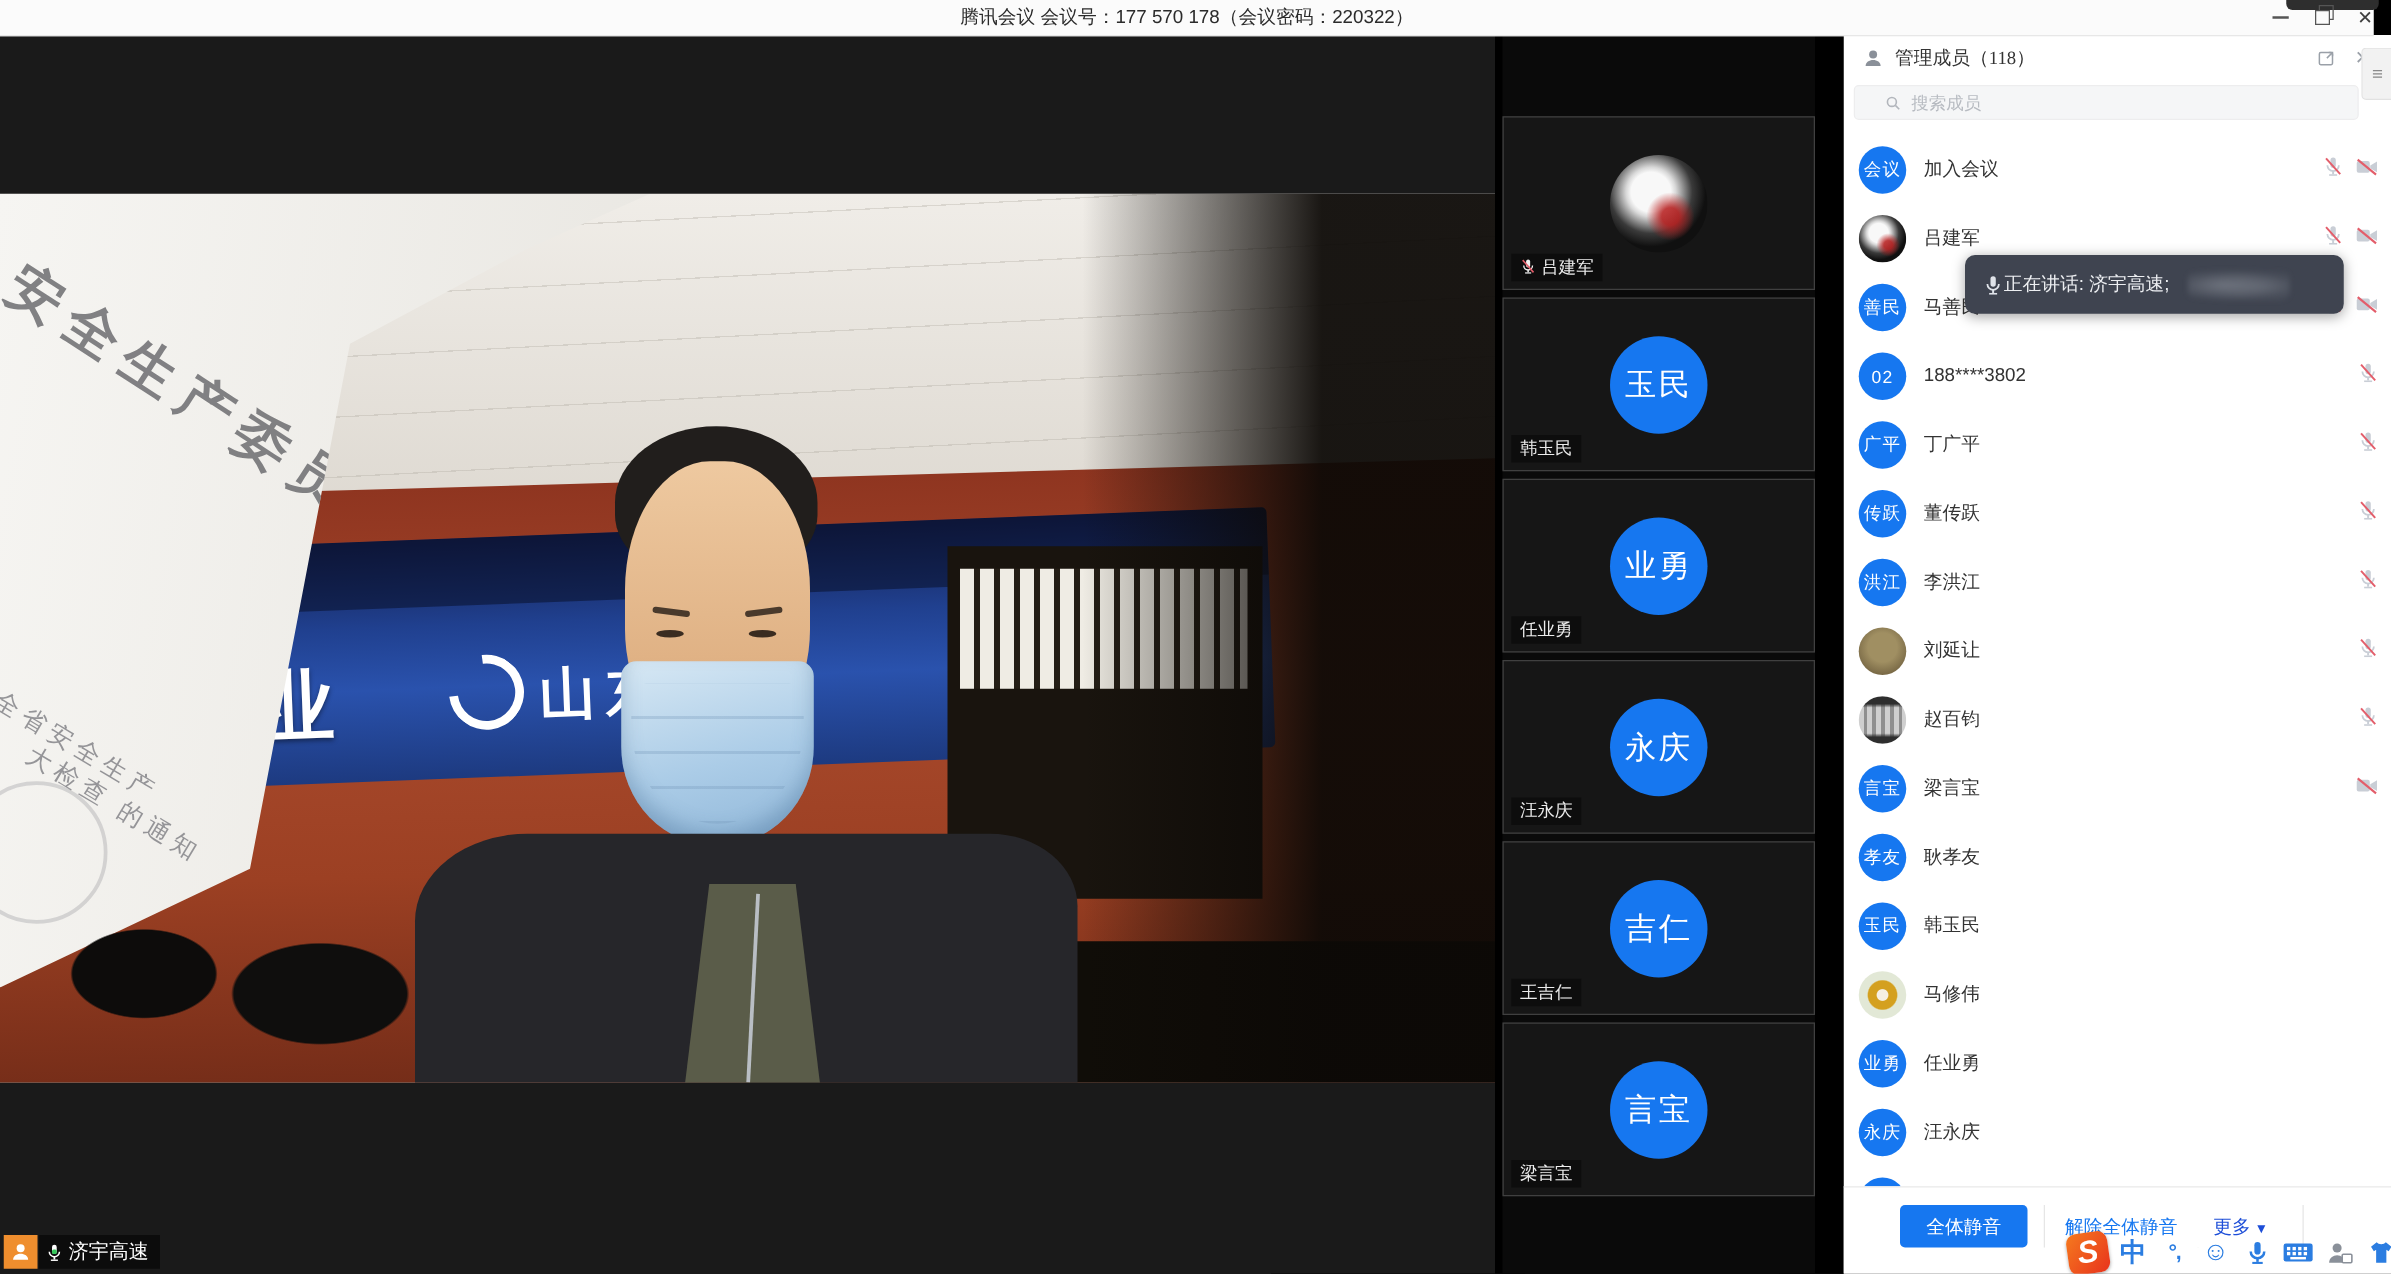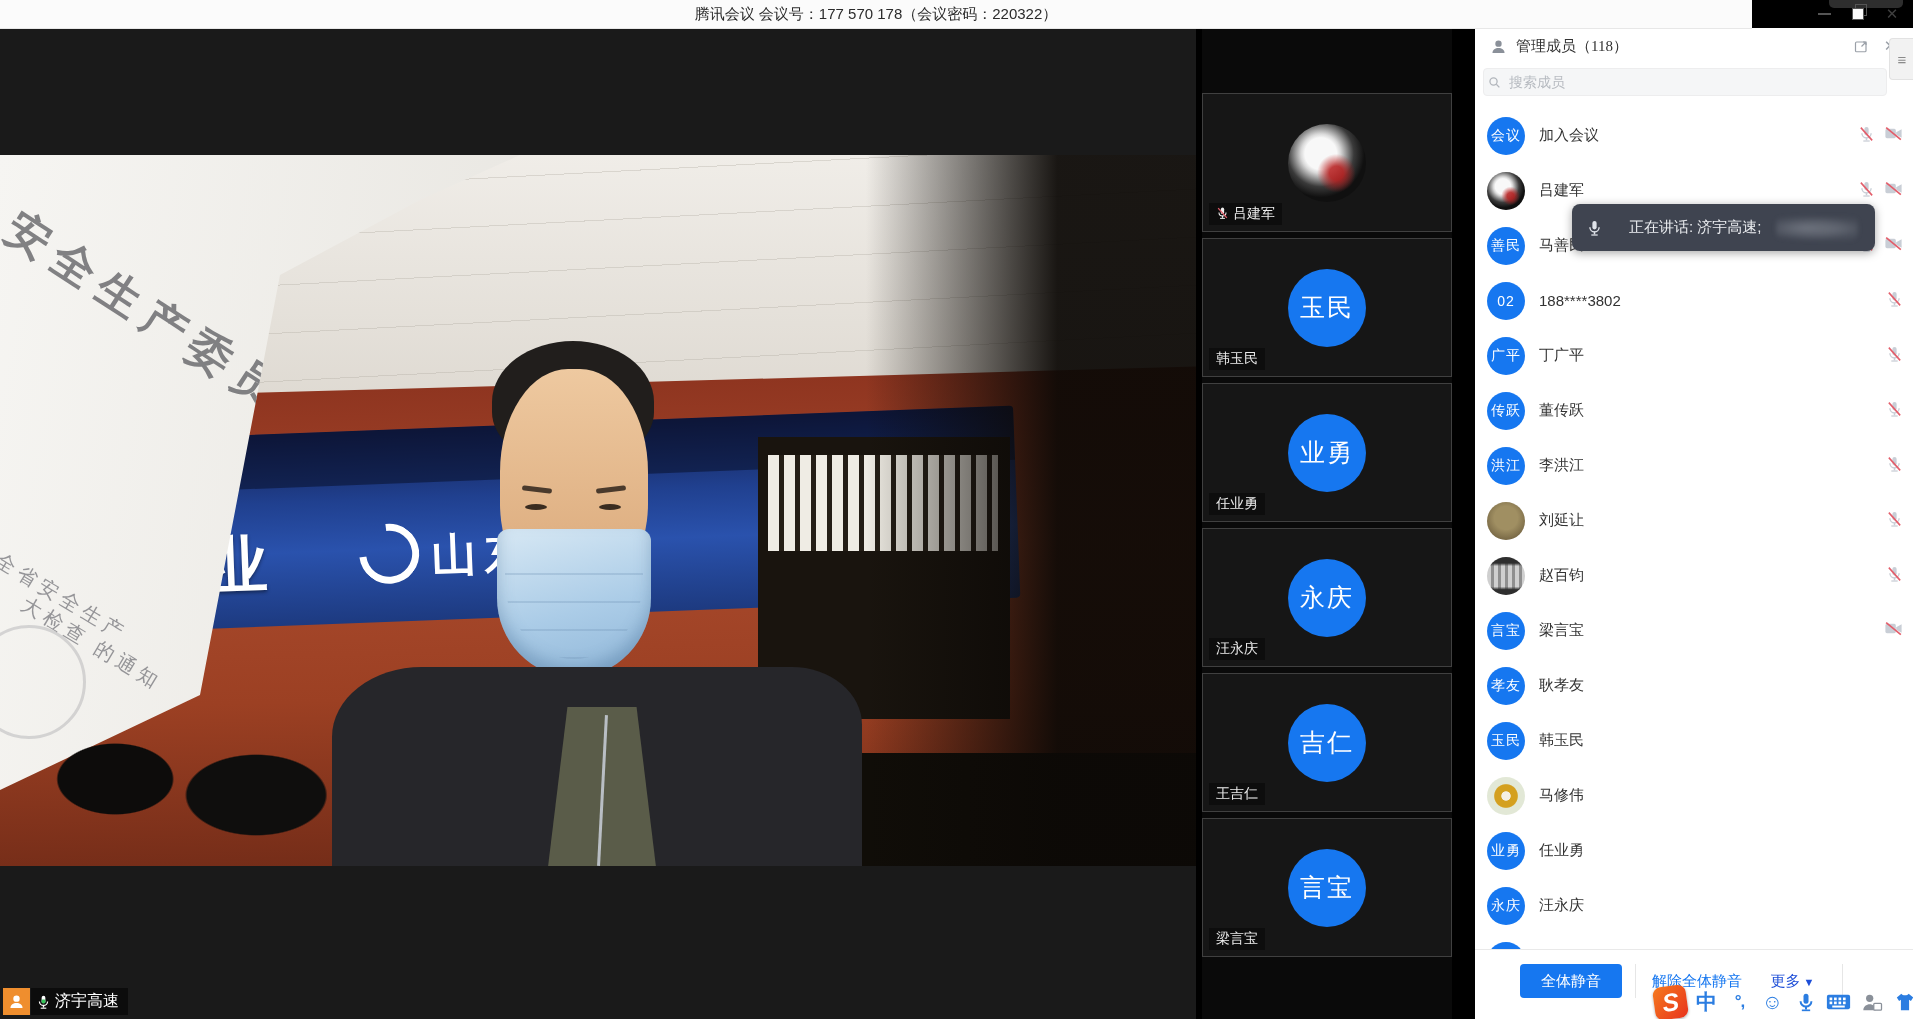--- a/index.html
+++ b/index.html
@@ -1,19 +1,19 @@
 <!DOCTYPE html>
 <html><head>
 <meta charset="utf-8">
 <style>
   html,body{margin:0;padding:0;}
   body{width:1913px;height:1019px;position:relative;overflow:hidden;background:#000;
        font-family:"Liberation Sans",sans-serif;-webkit-font-smoothing:antialiased;}
   
-  .titlebar{position:absolute;left:0;top:0;width:1752px;height:28px;background:#fbfbfb;
+  .titlebar{position:absolute;left:0;top:0;width:1899px;height:28px;background:#fbfbfb;
             border-bottom:1px solid #e7e7e7;z-index:50;}
   .titlebar .t-text{position:absolute;left:0;right:0;top:0;height:28px;line-height:28px;
             text-align:center;font-size:15px;color:#2b2b2b;}
   .win-controls{position:absolute;right:4px;top:0;height:28px;display:flex;z-index:60;}
   .win-btn{width:34px;height:28px;display:flex;align-items:center;justify-content:center;color:#4d4d4d;}
   .glyph-min{width:13px;height:0;border-top:2px solid #555;display:block;}
   .glyph-restore{width:10px;height:10px;border:1.5px solid #555;position:relative;display:block;background:#fbfbfb;}
   .glyph-restore::before{content:"";position:absolute;left:2px;top:-5px;width:10px;height:10px;border:1.5px solid #555;z-index:-1;}
   .glyph-close{font-size:15px;color:#3f3f3f;}
   .tip-sliver{position:absolute;right:10px;top:-7px;width:74px;height:15px;background:#2e2e2e;border-radius:5px;z-index:55;}
@@ -98,35 +98,35 @@
       repeating-linear-gradient(90deg,#cfcfcf 0 4px,#8f8f8f 4px 7px) !important;}
   .av-ring{background:radial-gradient(circle at 50% 50%,#f5efe3 0 16%,#d4a01f 19% 42%,#e2e8d6 46% 100%) !important;}
   
   .panel{position:absolute;left:1475px;top:28px;width:438px;height:991px;background:#fff;}
   .p-header{position:absolute;left:0;top:0;right:0;height:36px;display:flex;align-items:center;
         padding:0 12px;box-sizing:border-box;gap:7px;}
   .p-title{font-size:15px;color:#333;flex:1;font-family:Liberation Serif, serif;}
   .hdr-ico{color:#9aa0a8;display:flex;align-items:center;justify-content:center;width:22px;height:22px;}
   .p-search{position:absolute;left:8px;top:40px;right:26px;height:28px;background:#f5f6f7;
         border:1px solid #ededee;border-radius:4px;display:flex;align-items:center;gap:6px;
-        padding:0 4px;box-sizing:border-box;}
+        padding:0 24px;box-sizing:border-box;}
   .p-search input{border:none;background:transparent;outline:none;font-size:14px;color:#555;flex:1;
         font-family:"Liberation Sans",sans-serif;}
   .p-search input::placeholder{color:#b7bbc1;}
   .p-list{position:absolute;left:0;top:74px;right:0;height:904px;overflow:hidden;padding-top:6px;box-sizing:border-box;}
   .m-row{position:relative;height:55px;display:flex;align-items:center;padding-left:12px;box-sizing:border-box;}
   .m-av{width:38px;height:38px;border-radius:50%;background:#1677f0;color:#fff;font-size:14px;
         letter-spacing:1px;display:flex;align-items:center;justify-content:center;flex:none;}
   .m-name{margin-left:14px;font-size:15px;color:#333;}
   .m-icons{position:absolute;right:10px;top:0;height:55px;display:flex;align-items:center;gap:9px;}
   
   .toast{position:absolute;left:1572px;top:204px;width:303px;height:47px;background:#3f4450;
         border-radius:8px;display:flex;align-items:center;color:#eceef1;font-size:15px;
         z-index:30;box-shadow:0 2px 10px rgba(0,0,0,.35);padding-left:14px;box-sizing:border-box;}
-  .toast .txt{margin-left:26px;text-align:center;}
+  .toast .txt{text-align:center;}
   .toast .blur{margin-left:14px;width:82px;height:26px;border-radius:8px;filter:blur(2px);
         background:radial-gradient(ellipse at 35% 50%,rgba(150,155,165,.45),transparent 70%),
                    radial-gradient(ellipse at 72% 55%,rgba(125,130,140,.4),transparent 70%);}
   
   .p-footer{position:absolute;left:0;bottom:0;right:0;height:69px;background:#fff;border-top:1px solid #e9e9e9;z-index:20;}
   .btn{font-family:"Liberation Sans",sans-serif;cursor:pointer;}
   .btn-mute{position:absolute;left:45px;top:14px;width:102px;height:34px;background:#1677f0;color:#fff;
         font-size:15px;border:none;border-radius:4px;}
   .btn-unmute{position:absolute;left:160px;top:14px;width:124px;height:34px;background:#fff;color:#1677f0;
         font-size:15px;border:none;border-left:1px solid #e6e6e6;border-right:1px solid #e6e6e6;}

